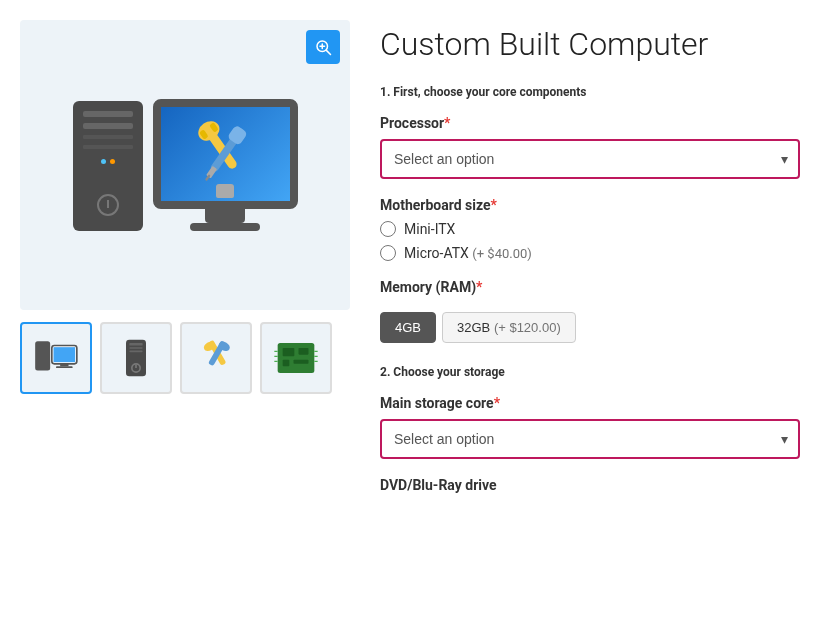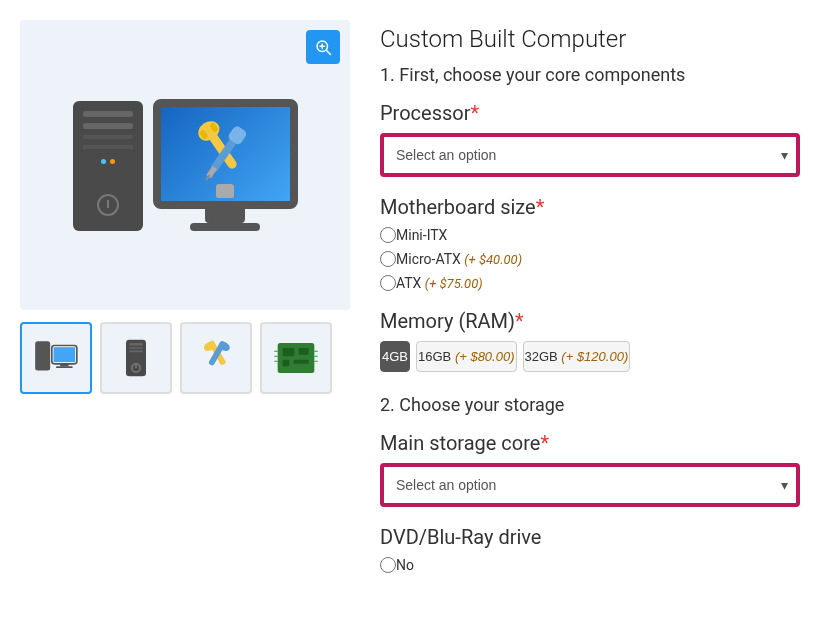--- a/index.html
+++ b/index.html
@@ -185,49 +185,49 @@
       width: 50px;
       height: 50px;
     }
 
     
     .right-col {
       flex: 1;
       padding-top: 5px;
     }
     .product-title {
-      font-size: 24px;
+      font-size: 32px;
       font-weight: 300;
       color: #222;
-      margin-bottom: 10px;
+      margin-bottom: 22px;
       line-height: 1.2;
     }
     .section-heading {
-      font-size: 18px;
-      font-weight: 400;
+      font-size: 12px;
+      font-weight: 700;
       color: #333;
       margin-bottom: 16px;
     }
     .field-label {
-      font-size: 20px;
-      font-weight: 400;
+      font-size: 14px;
+      font-weight: 700;
       color: #333;
       margin-bottom: 8px;
     }
     .required-star {
       color: #e53935;
     }
     .select-wrapper {
       position: relative;
       margin-bottom: 18px;
     }
     .select-wrapper select {
       width: 100%;
       padding: 10px 36px 10px 12px;
-      border: 4px solid #be185d;
+      border: 2px solid #be185d;
       border-radius: 4px;
       appearance: none;
       background: #fff;
       font-size: 14px;
       color: #555;
       cursor: pointer;
     }
     .select-wrapper::after {
       content: '▾';
       position: absolute;
@@ -239,49 +239,49 @@
       font-size: 14px;
     }
     .radio-group {
       display: flex;
       flex-direction: column;
       gap: 8px;
       margin-bottom: 18px;
     }
     .radio-item {
       display: flex;
-      gap: 0;
+      gap: 8px;
       font-size: 14px;
       cursor: pointer;
     }
     .radio-item input[type="radio"] {
       width: 16px;
       height: 16px;
       accent-color: #555;
       cursor: pointer;
     }
     .price-modifier {
-      color: #a16207;
+      color: #737373;
       font-size: 13px;
-      font-style: italic;
     }
     .btn-group {
       display: flex;
       gap: 6px;
       flex-wrap: wrap;
       margin-bottom: 22px;
     }
     .mem-btn {
-      padding: 7px 1px;
+      padding: 7px 14px;
       border: 1px solid #ccc;
       border-radius: 4px;
       background: #f5f5f5;
       font-size: 13px;
       cursor: pointer;
       color: #333;
+      margin-top: 9px;
     }
     .mem-btn.active {
       background: #555;
       color: #fff;
       border-color: #555;
     }
   </style>
 </head>
 <body>
 
@@ -418,34 +418,29 @@
       </div>
       <div class="radio-group">
         <label class="radio-item">
           <input type="radio" name="motherboard" value="mini-itx" style="">
           <span>Mini-ITX</span>
         </label>
         <label class="radio-item">
           <input type="radio" name="motherboard" value="micro-atx" style="">
           <span>Micro-ATX <span class="price-modifier">(+ $40.00)</span></span>
         </label>
-        <label class="radio-item">
-          <input type="radio" name="motherboard" value="atx" style="">
-          <span>ATX <span class="price-modifier">(+ $75.00)</span></span>
-        </label>
       </div>
     </div>
 
     <div>
       <div class="field-label">
         <span>Memory (RAM)</span><span class="required-star">*</span>
       </div>
       <div class="btn-group">
         <button class="mem-btn active">4GB</button>
-        <button class="mem-btn">16GB <span class="price-modifier">(+ $80.00)</span></button>
         <button class="mem-btn">32GB <span class="price-modifier">(+ $120.00)</span></button>
       </div>
     </div>
 
     <h2 class="section-heading">2. Choose your storage</h2>
 
     <div>
       <div class="field-label">
         <span>Main storage core</span><span class="required-star">*</span>
       </div>
@@ -456,20 +451,16 @@
           <option value="500ssd">500GB SSD</option>
           <option value="1thdd">1TB HDD</option>
           <option value="2thdd">2TB HDD</option>
         </select>
       </div>
     </div>
 
     <div>
       <div class="field-label">DVD/Blu-Ray drive</div>
       <div class="radio-group">
-        <label class="radio-item">
-          <input type="radio" name="dvd" value="no" style="">
-          <span>No</span>
-        </label>
       </div>
     </div>
   </div>
 </div>
 
 </body></html>

